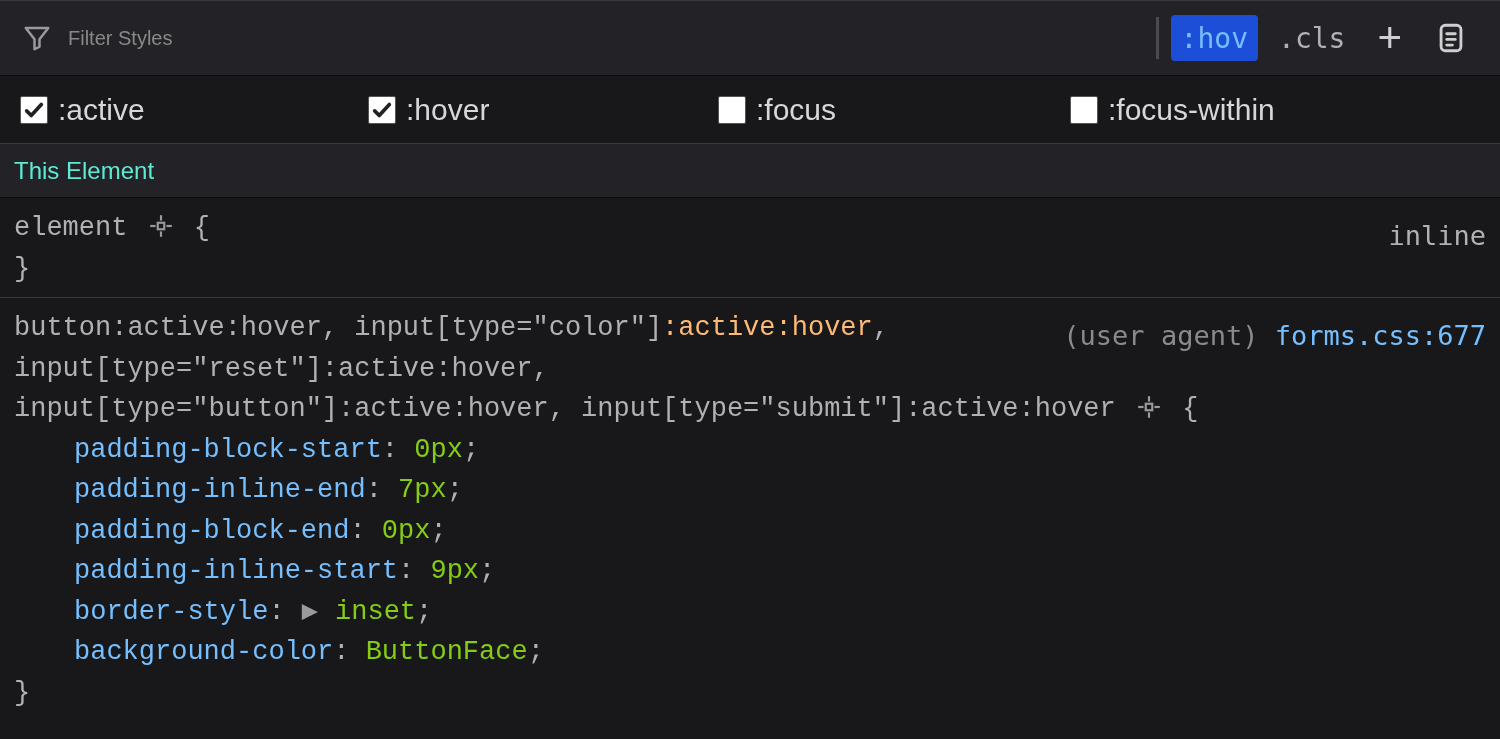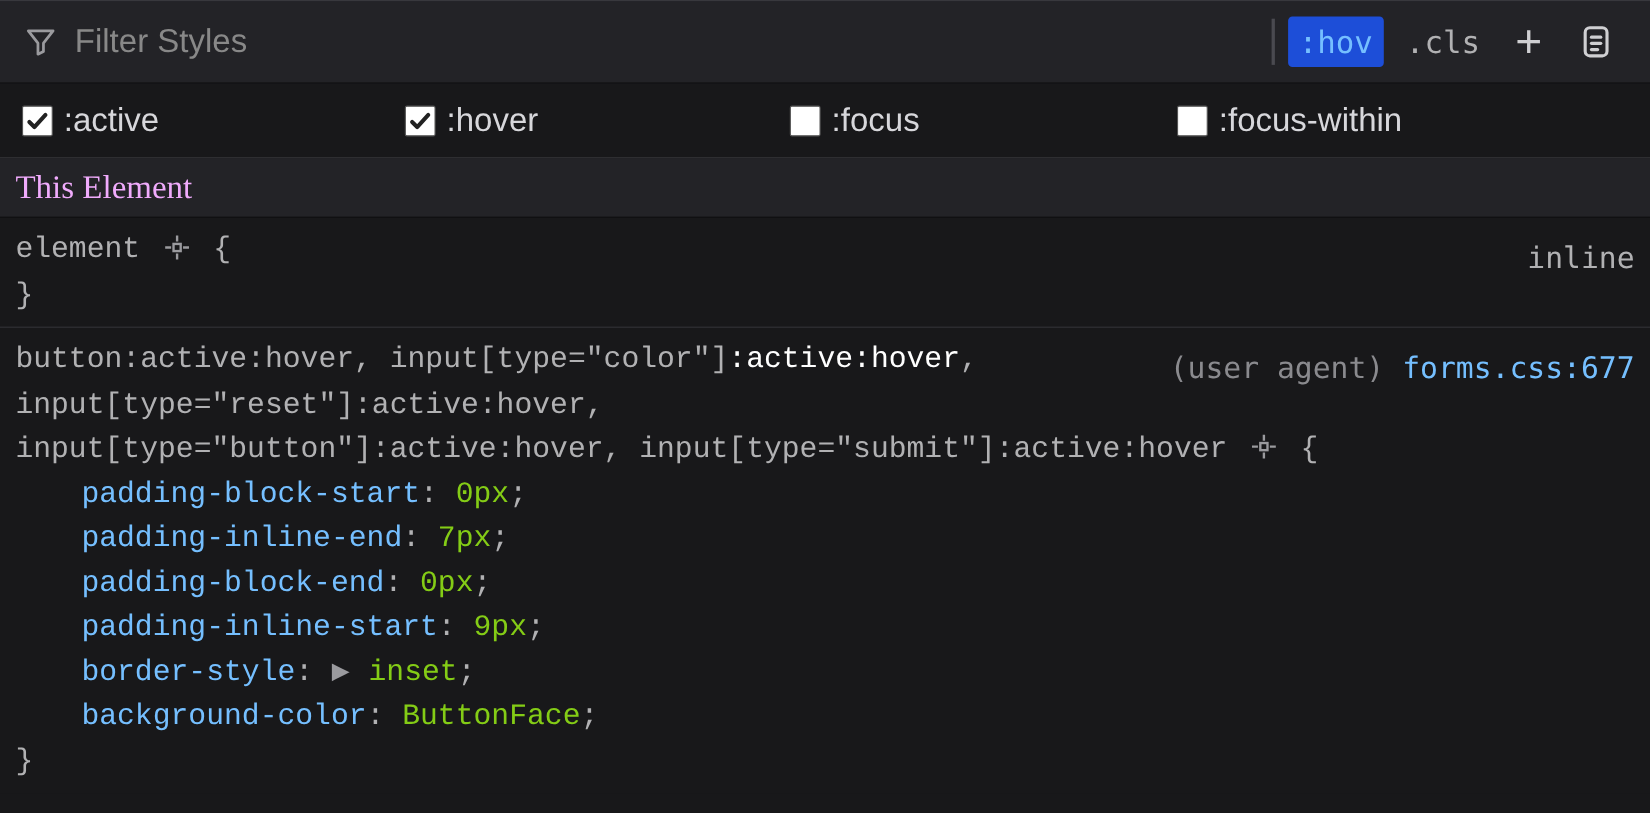--- a/index.html
+++ b/index.html
@@ -29,21 +29,21 @@
     padding: 0 12px 0 22px;
   }
   .funnel-icon svg { display: block; }
   .filter-input {
     flex: 1 1 auto;
     background: transparent;
     border: none;
     outline: none;
     color: #b1b1b3;
     font-family: inherit;
-    font-size: 30px;
+    font-size: 20px;
     padding: 0 0 0 16px;
   }
   .filter-input::placeholder { color: #888; }
   .tb-sep {
     width: 3px; height: 42px;
     background: #4a4a50;
     margin: 0 12px 0 4px;
   }
   .tb-btn {
     display: inline-flex;
@@ -95,44 +95,43 @@
   .cb svg { display: none; }
   .cb.checked svg { display: block; }
 
   
   .section-header {
     height: 54px;
     background: #232327;
     border-bottom: 1px solid #0c0c0d;
     display: flex; align-items: center;
     padding: 0 14px;
-    color: #f0abfc;
-    font-size: 30px;
-    font-family: Liberation Serif, serif;
+    color: #5eead4;
+    font-size: 24px;
   }
 
   
   .rule {
     background: #18181a;
     border-bottom: 1px solid #38383d;
     padding: 10px 14px 8px 14px;
     position: relative;
   }
   .rule .source {
     position: absolute;
     right: 14px; top: 18px;
     color: #b1b1b3;
     font-family: Consolas, monospace;
     font-size: 27px;
   }
   .rule .source .link { color: #75bfff; cursor: pointer; }
   .rule .source .ua   { color: #8a8a8e; margin-top: 40px; }
 
   .selector-line { color: #b1b1b3; }
-  .selector-line .highlight { color: #ffffff; }
+  .selector-line .highlight { color: #fdba74; }
   .brace { color: #b1b1b3; }
 
   .node-icon {
     display: inline-flex; vertical-align: -4px;
     margin: 0 4px;
   }
   .node-icon svg { display: block; }
 
   .decls { padding-left: 60px; }
   .decl { white-space: nowrap; }

